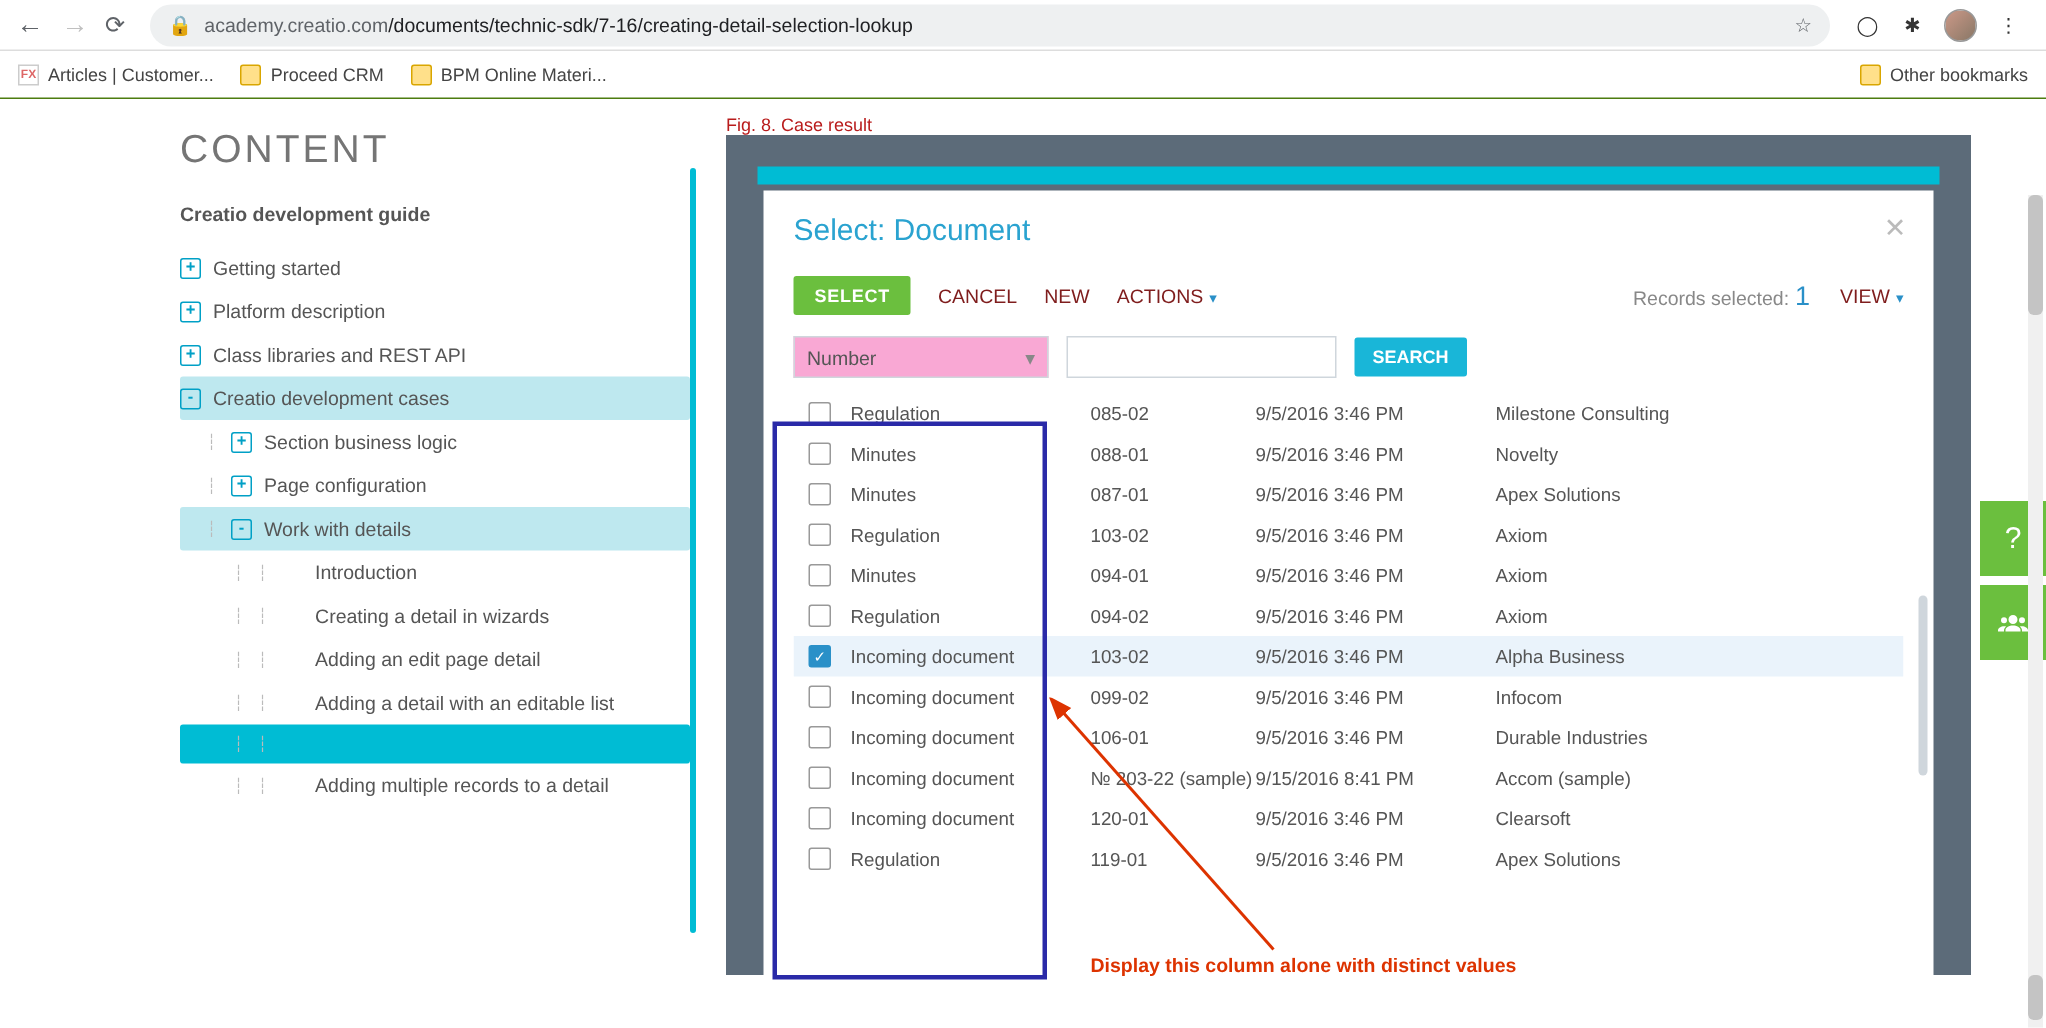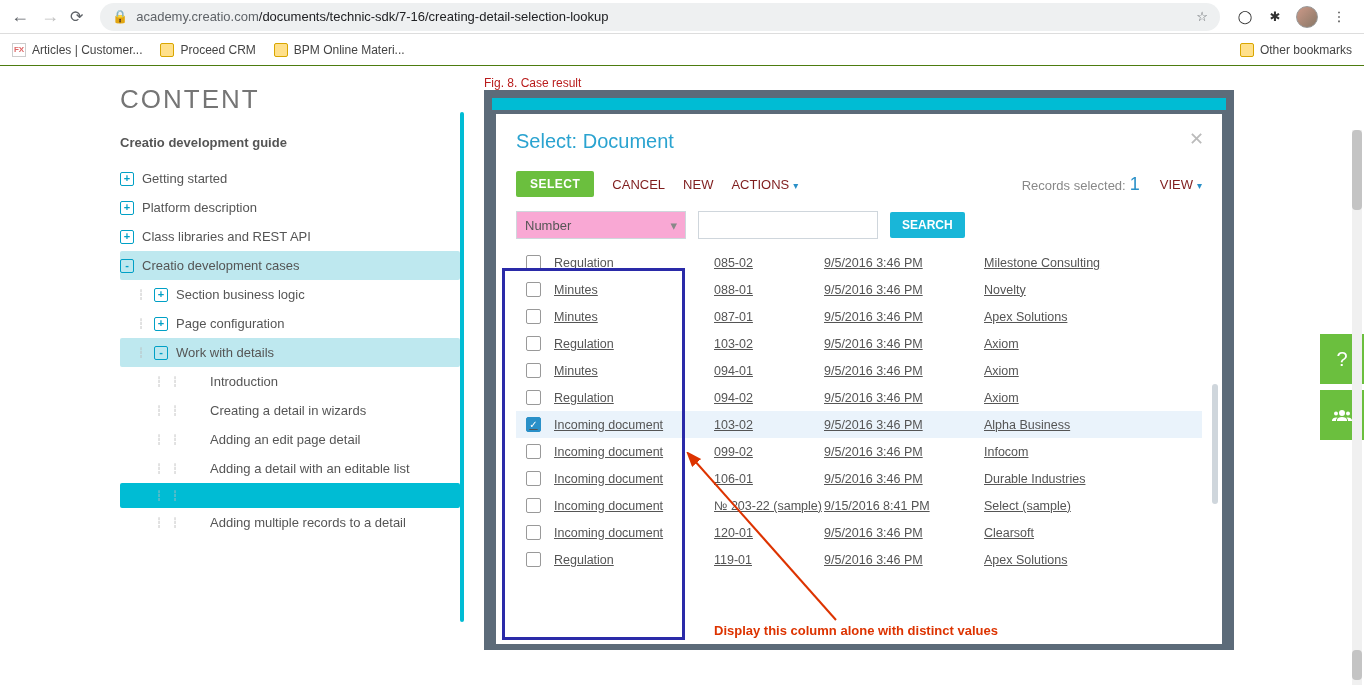--- a/index.html
+++ b/index.html
@@ -36,21 +36,21 @@
   .tree-item.lvl1 { padding-left: 0; }
   .tree-item.lvl2 { padding-left: 18px; }
   .tree-item.lvl3 { padding-left: 36px; }
   .tree-item.open { background:#bee8ef; border-radius:2px; }
   .tree-item.active { background:#00bcd4; color:#fff; border-radius:2px; }
   .tree-line { color:#bbb; font-size:10px; padding-right:2px;}
 
   
   .main-col { flex:1; padding:10px 0 0 24px; position:relative; }
   .fig-caption { color:#b91c1c; font-size:12px; margin-bottom:0; }
-  .fig-wrap { background:#5c6b79; padding:8px; width:750px; height:560px; position:relative; }
+  .fig-wrap { background:#5c6b79; padding:21px; width:830px; height:560px; position:relative; }
   .fig-bar { height:12px; background:#00bcd4; }
   .modal { background:#fff; margin:4px 4px; height:530px; padding:16px 20px 10px; position:relative; }
   .modal-title { color:#2aa3d0; font-size:20px; font-weight:400; margin-bottom:18px; }
   .modal-close { position:absolute; right:18px; top:14px; color:#bbb; font-size:18px; cursor:pointer; }
   .modal-toolbar { display:flex; align-items:center; gap:18px; font-size:13px; margin-bottom:14px; }
   .btn-select { background:#6bbf3e; color:#fff; padding:6px 14px; border-radius:2px; font-size:12px; font-weight:bold; letter-spacing:0.5px; }
   .link-btn { color:#7f1d1d; cursor:pointer; }
   .toolbar-right { margin-left:auto; display:flex; align-items:center; gap:20px;justify-content:space-between; }
   .records { color:#888; }
   .records .num { color:#2a90c8; font-size:18px; font-weight:400; margin-left:4px;}
@@ -60,21 +60,21 @@
   .select-box { width:170px; height:28px; border:1px solid #cfd6dc; background:#f9a8d4; display:flex; align-items:center; padding:0 8px; color:#555; position:relative; }
   .select-box::after { content:"▾"; position:absolute; right:8px; color:#888; }
   .text-input { width:180px; height:28px; border:1px solid #cfd6dc; padding:0 6px; }
   .btn-search { background:#19b6d8; color:#fff; padding:6px 12px; font-size:12px; font-weight:bold; border-radius:2px; }
 
   .hl-box { position:absolute; border:3px solid #2a2aa8; pointer-events:none; }
   .hl { left:6px; top:154px; width:183px; height:372px; }
 
   .grid { width:100%; font-size:12.5px; color:#555; }
   .grid-body { max-height:330px; overflow:auto; }
-  .grid-row { display:grid; grid-template-columns: 34px 160px 110px 160px 1fr; align-items:center; padding:6px 4px; border-bottom:0;text-decoration:underline; }
+  .grid-row { display:grid; grid-template-columns: 34px 160px 110px 160px 1fr; align-items:center; padding:6px 4px; border-bottom:0; }
   .grid-row.selected { background:#eaf3fb; }
   .chk { width:15px; height:15px; border:1px solid #999; border-radius:2px; display:inline-flex; align-items:center; justify-content:center; margin-left:6px; background:#fff;}
   .chk.checked { background:#2a90c8; border-color:#2a90c8; color:#fff; font-size:10px; }
 
   .scrollbar-fake { position:absolute; right:4px; top:270px; width:6px; height:120px; background:#cfd6dc; border-radius:3px; }
 
   .annotation { position:absolute; left:218px; top:509px; color:#d30; font-weight:bold; font-size:13px; }
   .arrow-svg { position:absolute; left:190px; top:338px; pointer-events:none; }
 
   
@@ -292,21 +292,21 @@
                 <span>Incoming document</span>
                 <span>106-01</span>
                 <span>9/5/2016 3:46 PM</span>
                 <span>Durable Industries</span>
               </div>
               <div class="grid-row">
                 <span class="chk"></span>
                 <span>Incoming document</span>
                 <span>№ 203-22 (sample)</span>
                 <span>9/15/2016 8:41 PM</span>
-                <span>Select (sample)</span>
+                <span>Accom (sample)</span>
               </div>
               <div class="grid-row">
                 <span class="chk"></span>
                 <span>Incoming document</span>
                 <span>120-01</span>
                 <span>9/5/2016 3:46 PM</span>
                 <span>Clearsoft</span>
               </div>
               <div class="grid-row">
                 <span class="chk"></span>

